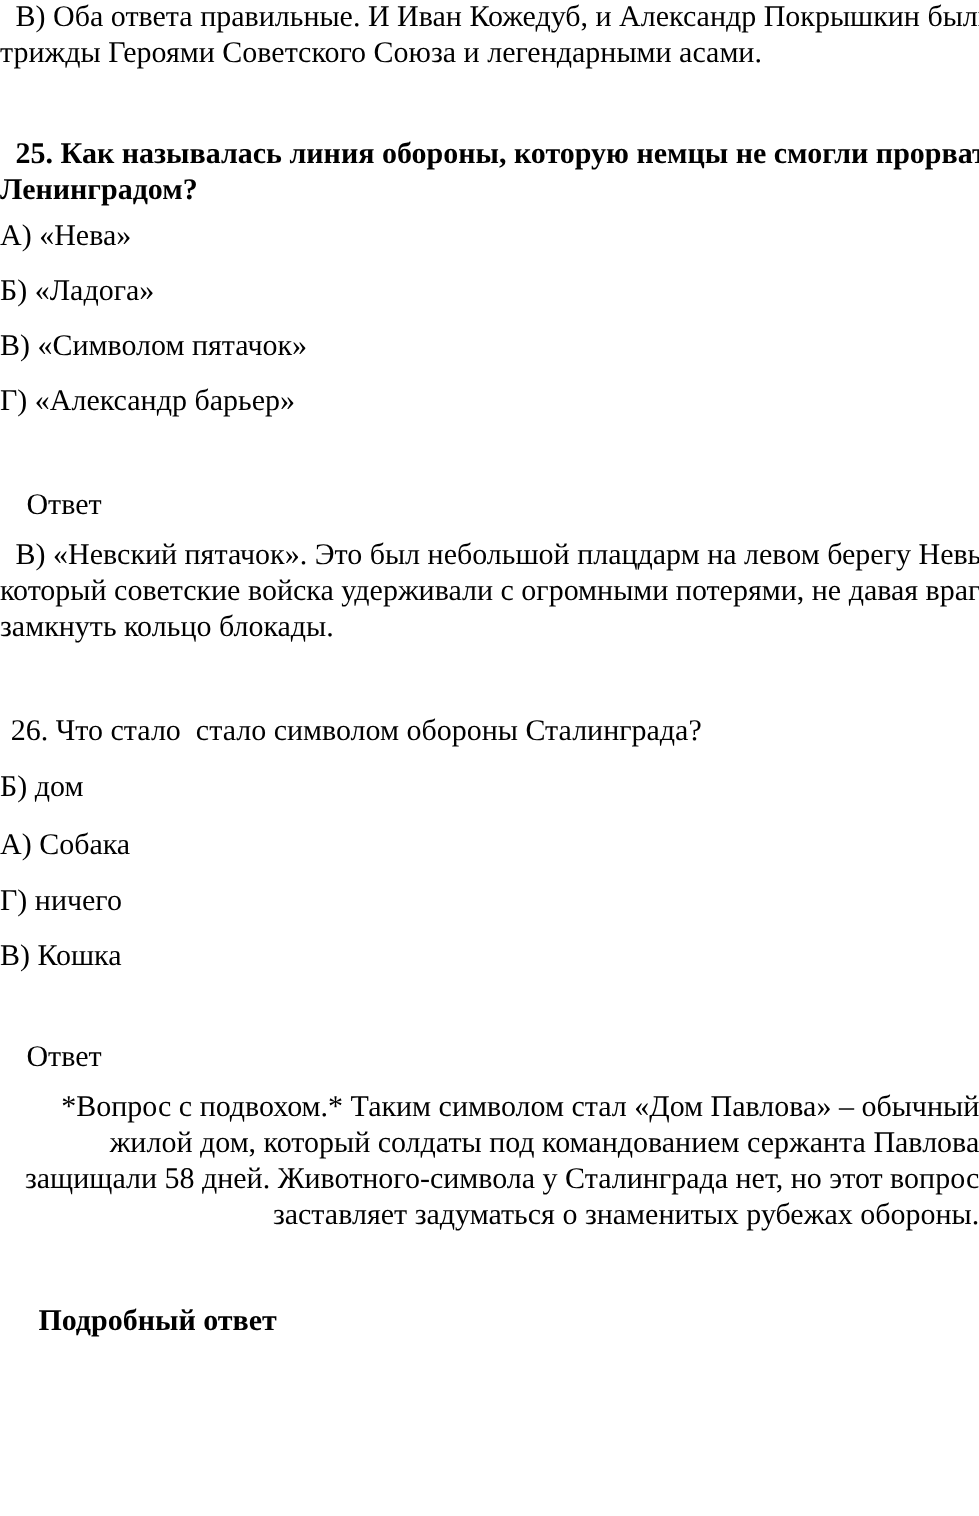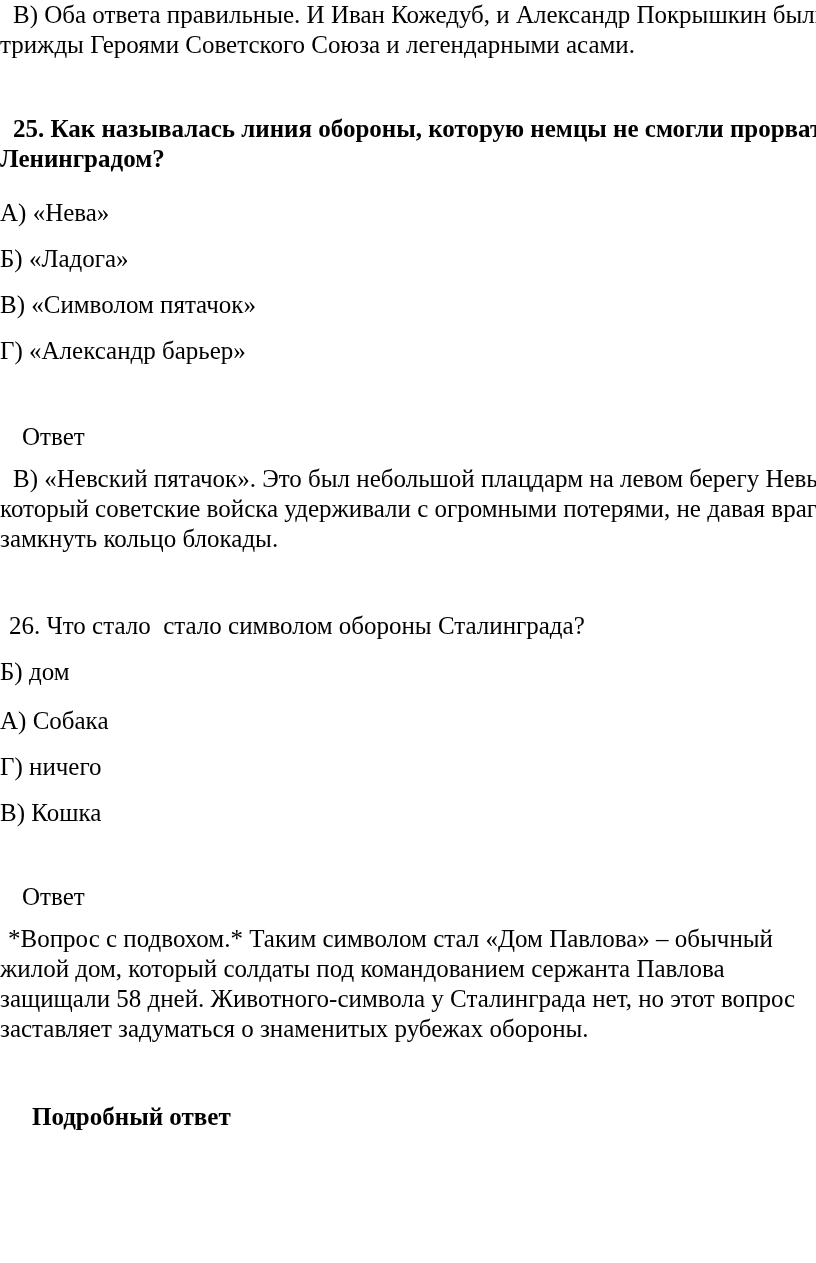--- a/index.html
+++ b/index.html
@@ -20,27 +20,27 @@
   }
   .para {
     margin: 0;
     padding: 0;
     white-space: pre;        
   }
   
   .p-q24ans   { text-indent: 13px; margin-top: 0; }
   .p-q25      { text-indent: 13px; margin-top: 54px; font-weight: bold; }
   .opt        { text-indent: 0;    margin-top: 16px; }
-  .opt-first  { margin-top: 24px; }
+  .opt-first  { margin-top: 8px; }
   .h-otvet1   { text-indent: 22px; margin-top: 56px; }
   .p-ans1     { text-indent: 13px; margin-top: 12px; }
   .p-q26      { text-indent: 9px;  margin-top: 57px; }
   .opt2-first { margin-top: 19px; }
   .h-otvet2   { text-indent: 22px; margin-top: 54px; }
-  .p-ans2     { text-indent: 8px;  margin-top: 12px; }
+  .p-ans2     { text-indent: 8px;  margin-top: 12px; text-align: right; }
   .h-podrobny { text-indent: 32px; margin-top: 58px; font-weight: bold; }
   .p-final    { text-indent: 17px; margin-top: 15px; }
 </style>
 </head>
 <body>
 
 <div class="page">
 
   <p class="para p-q24ans">В) Оба ответа правильные. И Иван Кожедуб, и Александр Покрышкин были
 трижды Героями Советского Союза и легендарными асами.</p>

